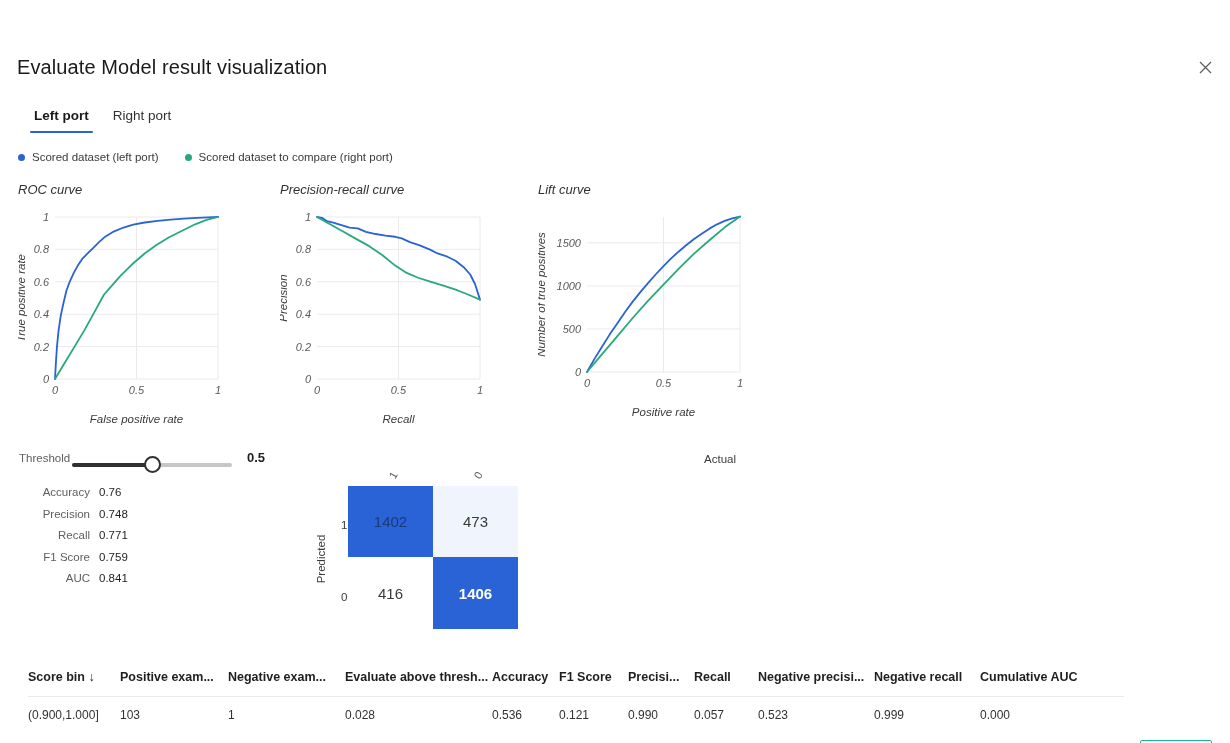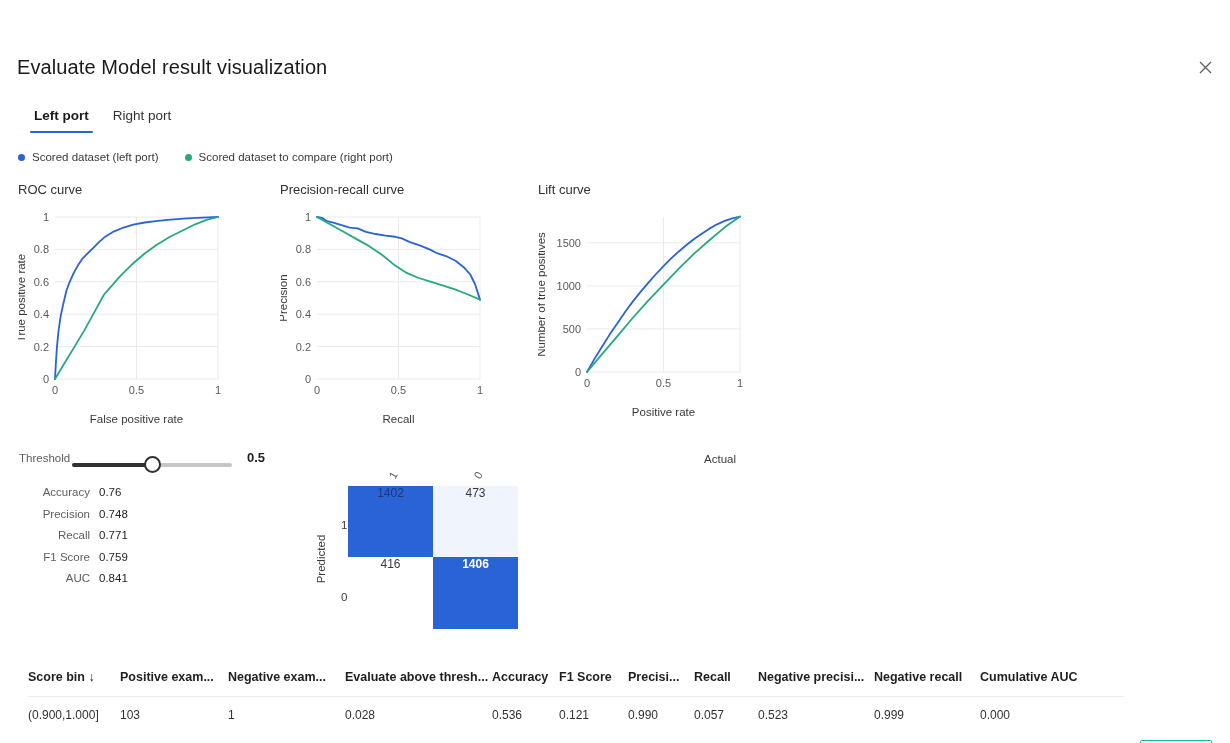--- a/index.html
+++ b/index.html
@@ -39,21 +39,21 @@
     height: 2px; background: #2a63d6; border-radius: 2px;
   }
 
   
   .legend { position: absolute; left: 18px; top: 115px; display:flex; align-items:center; }
   .legend-item { display: flex; align-items: center; font-size: 11.5px; color: #3b3a39; }
   .legend-item + .legend-item { margin-left: 26px; }
   .legend-dot { width: 7px; height: 7px; border-radius: 50%; margin-right: 7px; display:inline-block;}
 
   
-  .charts { position: absolute; left: 0; top: 144px; width: 1094px; height: 245px; }
+  .charts { position: absolute; left: 0; top: 144px; width: 1094px; height: 245px; font-style: italic; }
   .chart { position: absolute; top: 0; }
   .chart-title { font-size: 13px; color: #323130; position: absolute; top: 2px; left: 0; white-space: nowrap;}
   .plot-svg { position:absolute; left:0; top:20px; }
   .ax-label { font-size: 11px; fill: #5a5a5a; font-family: "Liberation Sans", sans-serif; }
   .ax-title { font-size: 11.5px; fill: #3b3a39; font-family: "Liberation Sans", sans-serif; }
 
   
   .threshold-row { position: absolute; left: 0; top: 412px; width: 300px; height: 24px;}
   .threshold-label { position:absolute; left: 19px; top: 4px; font-size: 11.5px; color: #605e5c; }
   .slider { position: absolute; left: 72px; top: 15px; width: 160px; height: 4px; }
@@ -77,22 +77,22 @@
   .cm-predicted {
     position:absolute; left: -13px; top: 112px; font-size: 11.5px; color:#3b3a39;
     transform: rotate(-90deg); transform-origin: center; white-space: nowrap;
   }
   .cm-collab {
     position:absolute; font-size: 11px; color:#605e5c;
     transform: rotate(-60deg); transform-origin: center;
   }
   .cm-rowlab { position:absolute; font-size: 11.5px; color:#3b3a39; }
   .cm-cell {
-    position:absolute; display:flex; align-items:flex-start; justify-content:center;
-    font-size: 12px;
+    position:absolute; display:flex; align-items:center; justify-content:center;
+    font-size: 15px;
   }
 
   
   .dtable { position:absolute; left:0; top: 620px; width: 1142px; }
   .dt-head { position:relative; height: 40px; }
   .dt-head .th {
     position:absolute; top: 14px; font-size: 12.5px; color:#201f1e; font-weight:600;
     white-space: nowrap;
   }
   .dt-sep { position:absolute; left: 28px; right: 18px; top: 40px; height:1px; background:#edebe9; }

